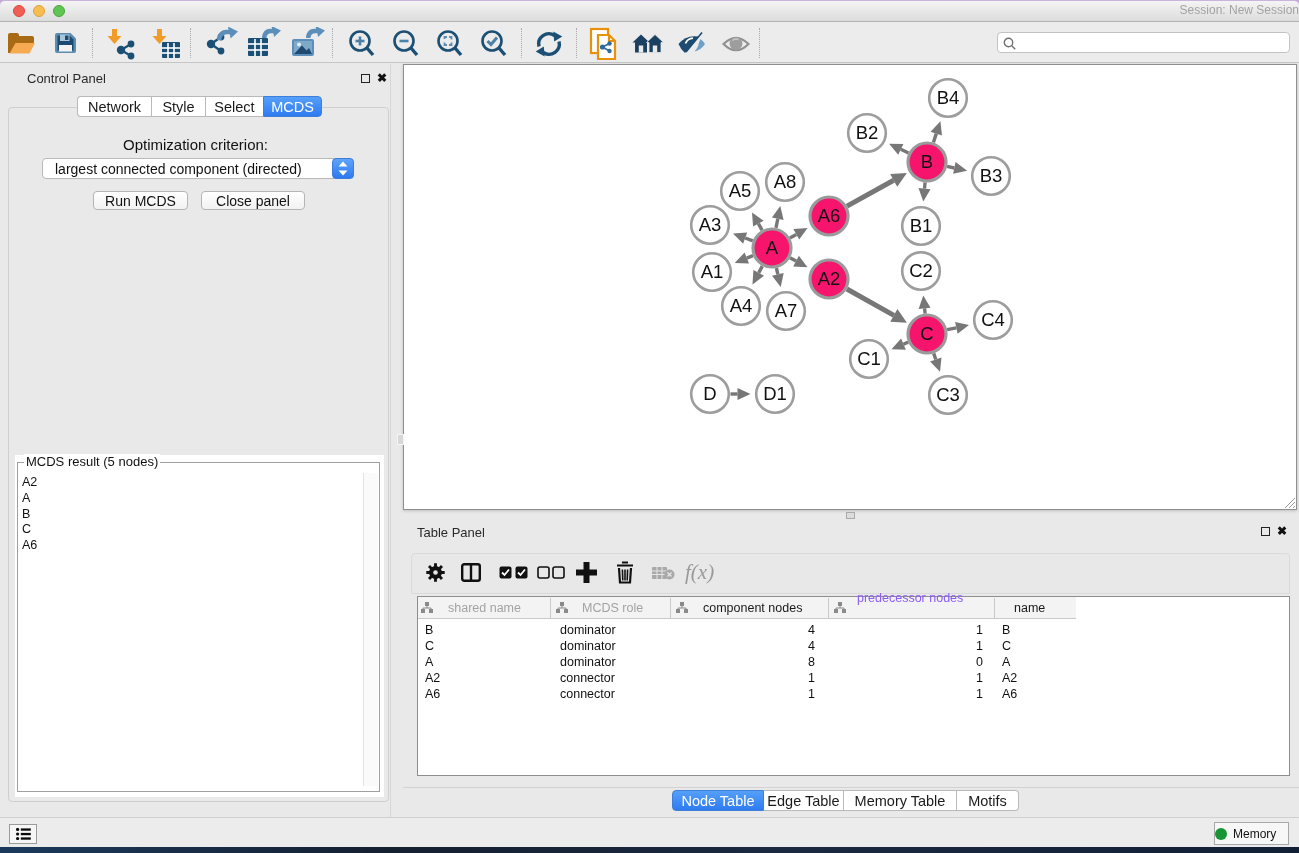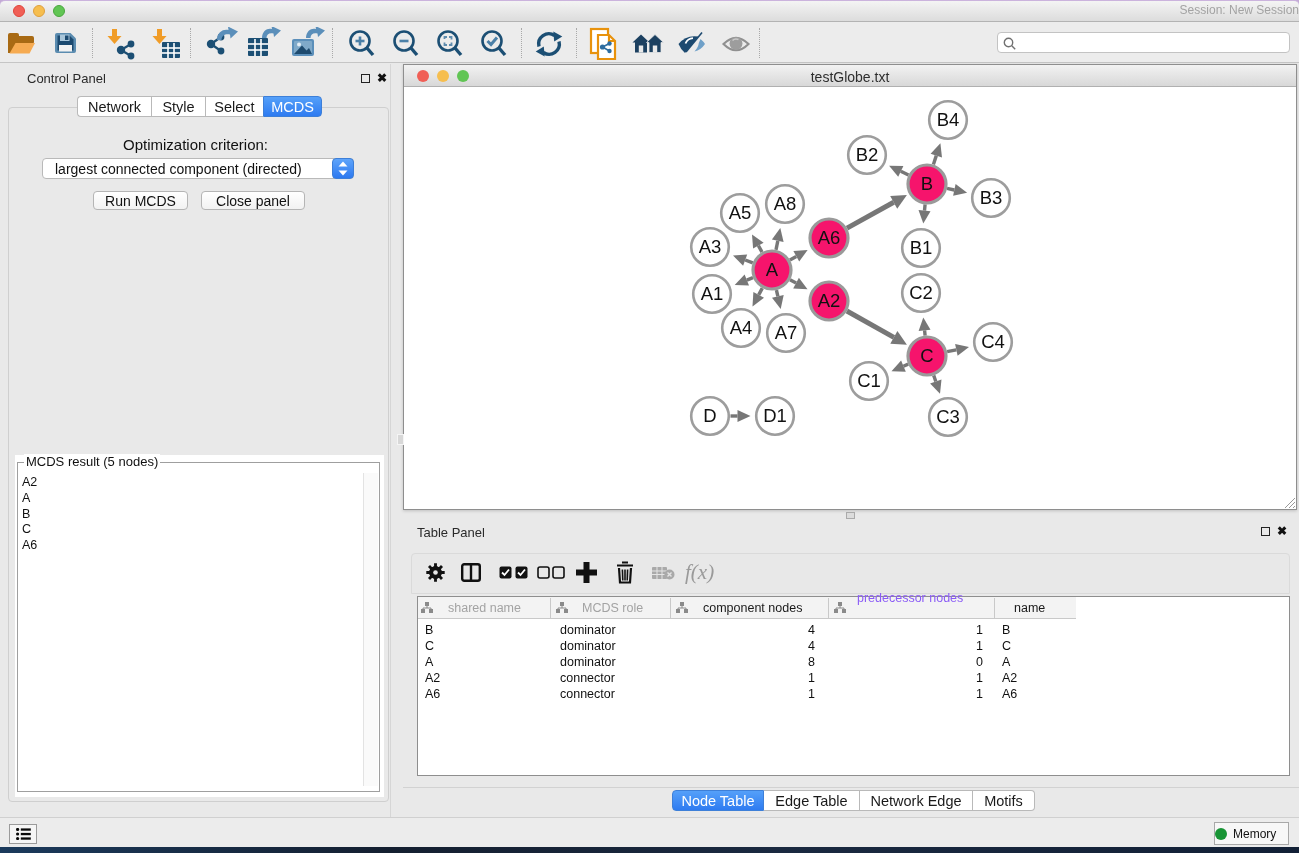--- a/index.html
+++ b/index.html
@@ -215,26 +215,20 @@
 <div class="abs btn" style="left:93px;top:191px;width:95px;height:19px;font-size:14px">Run MCDS</div>
 <div class="abs btn" style="left:201px;top:191px;width:104px;height:19px;font-size:14px">Close panel</div>
 
 <div class="abs" style="left:15px;top:455px;width:369px;height:342px;background:#fff"></div>
 <div class="abs" style="left:17px;top:462px;width:363px;height:330px;border:1px solid #9f9f9f"></div>
 <div class="abs" style="left:24px;top:454px;background:#fff;padding:0 2px;font-size:13px;color:#111">MCDS result (5 nodes)</div>
 <div class="abs" style="left:22px;top:475px;font-size:12.5px;color:#111;line-height:15.8px">A2<br>A<br>B<br>C<br>A6</div>
 <div class="abs" style="left:363px;top:473px;width:15px;height:313px;background:#fafafa;border-left:1px solid #e3e3e3"></div>
 
 <div class="abs" style="left:403px;top:64px;width:894px;height:446px;background:#fff;border:1px solid #8e8e8e;box-shadow:0 1px 3px rgba(0,0,0,0.18)">
-<div style="height:22px;background:linear-gradient(#f2f2f2,#d8d8d8);border-bottom:1px solid #b0b0b0;position:relative">
-<div class="abs tl" style="left:13px;background:#f05f56"></div>
-<div class="abs tl" style="left:33px;background:#f6be4f"></div>
-<div class="abs tl" style="left:53px;background:#61c554"></div>
-<div class="abs" style="width:100%;top:4px;text-align:center;font-size:14px;color:#2e2e2e">testGlobe.txt</div>
-</div>
 <svg width="892" height="421" style="display:block" font-family="Liberation Sans, sans-serif">
 <line x1="358.0" y1="165.1" x2="354.4" y2="158.7" stroke="#777" stroke-width="3.4"></line>
 <polygon points="348.0,147.4 359.6,155.8 349.1,161.6" fill="#777"></polygon>
 <line x1="372.0" y1="162.9" x2="373.8" y2="153.8" stroke="#777" stroke-width="3.4"></line>
 <polygon points="376.3,141.0 379.6,155.0 367.9,152.6" fill="#777"></polygon>
 <line x1="348.8" y1="175.9" x2="341.2" y2="173.0" stroke="#777" stroke-width="3.4"></line>
 <polygon points="329.0,168.5 343.2,167.4 339.1,178.7" fill="#777"></polygon>
 <line x1="349.0" y1="190.6" x2="342.8" y2="193.1" stroke="#777" stroke-width="3.4"></line>
 <polygon points="330.7,197.9 340.6,187.5 345.0,198.6" fill="#777"></polygon>
 <line x1="358.3" y1="201.1" x2="354.7" y2="207.9" stroke="#777" stroke-width="3.4"></line>
@@ -435,22 +429,22 @@
 
 <div class="abs" style="left:425px;top:622px;font-size:12.5px;line-height:16px;color:#111">B<br>C<br>A<br>A2<br>A6</div>
 <div class="abs" style="left:560px;top:622px;font-size:12.5px;line-height:16px;color:#111">dominator<br>dominator<br>dominator<br>connector<br>connector</div>
 <div class="abs" style="left:720px;top:622px;width:95px;text-align:right;font-size:12.5px;line-height:16px;color:#111">4<br>4<br>8<br>1<br>1</div>
 <div class="abs" style="left:890px;top:622px;width:93px;text-align:right;font-size:12.5px;line-height:16px;color:#111">1<br>1<br>0<br>1<br>1</div>
 <div class="abs" style="left:1002px;top:622px;font-size:12.5px;line-height:16px;color:#111">B<br>C<br>A<br>A2<br>A6</div>
 
 <div class="abs" style="left:403px;top:787px;width:896px;height:1px;background:#d2d2d2"></div>
 <div class="abs" style="left:672px;top:790px;display:flex">
 <div class="seg segblue" style="width:92px;border-radius:4px 0 0 4px">Node Table</div>
-<div class="seg" style="width:96px;border-left:0">Edge Table</div>
-<div class="seg" style="width:113px;border-left:0">Network Edge</div>
+<div class="seg" style="width:80px;border-left:0">Edge Table</div>
+<div class="seg" style="width:113px;border-left:0">Memory Table</div>
 <div class="seg" style="width:62px;border-left:0;border-radius:0 4px 4px 0">Motifs</div>
 </div>
 
 <div class="abs" style="left:0;top:817px;width:1299px;height:30px;background:#ececec;border-top:1px solid #d0d0d0"></div>
 <div class="abs" style="left:9px;top:824px;width:28px;height:20px;background:#f6f6f6;border:1.5px solid #9b9b9b"></div>
 <svg class="abs" style="left:16px;top:828px" width="15" height="12" viewBox="0 0 15 12">
     <g fill="#0a0a0a">
       <circle cx="1.6" cy="1.5" r="1.6"></circle>
       <circle cx="1.6" cy="6" r="1.6"></circle>
       <circle cx="1.6" cy="10.5" r="1.6"></circle>

